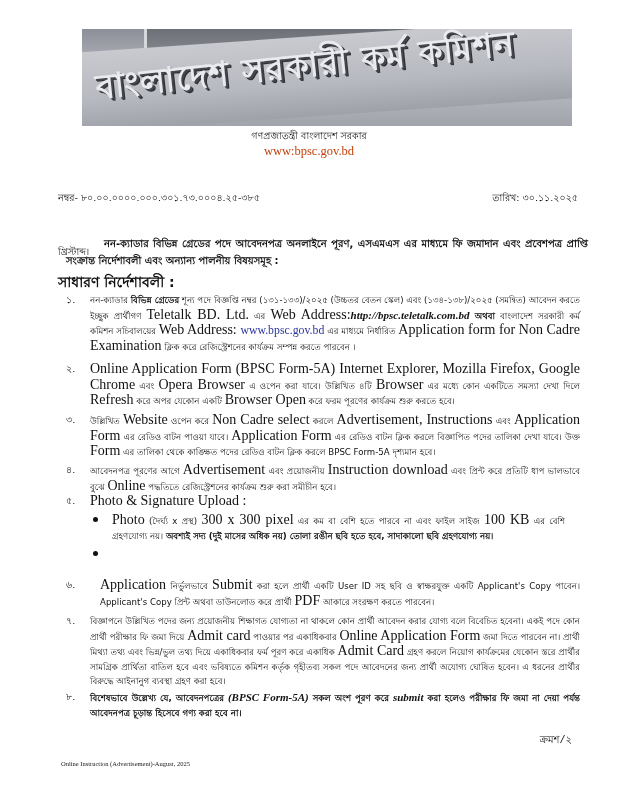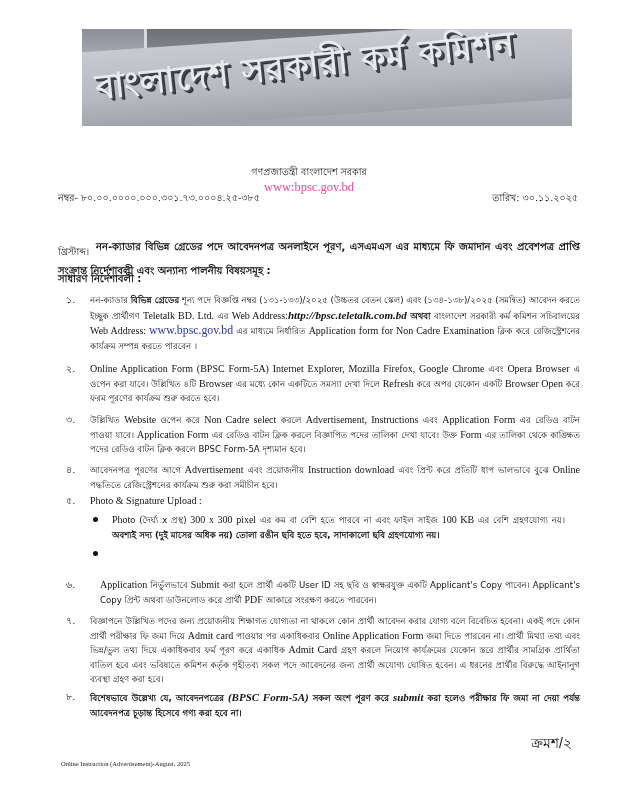--- a/index.html
+++ b/index.html
@@ -26,56 +26,56 @@
   .banner .sign {
     position: absolute; left: 14px; top: 32px; width: 470px;
     transform: rotate(-6deg); transform-origin: left center;
     font-family: "DejaVu Sans", sans-serif; font-weight: bold; font-size: 34px;
     color: #e9eaee; letter-spacing: 1px;
     text-shadow: 2px 2px 0 #44464d, 3px 3px 0 #2f3036;
     white-space: nowrap;
   }
   .header-block {
     position: absolute; left: 0; top: 128px; width: 618px; text-align: center;
-    font-family: "DejaVu Sans", sans-serif; font-size: 9.5px; line-height: 15px; margin-top: 36px;
+    font-family: "DejaVu Sans", sans-serif; font-size: 9.5px; line-height: 15px;
   }
   .header-block .url {
-    font-family: "Liberation Serif", serif; font-size: 12.5px; color: #ec4899; line-height: 17px;
+    font-family: "Liberation Serif", serif; font-size: 12.5px; color: #c2410c; line-height: 17px;
   }
   .memo-row { position: absolute; left: 58px; top: 191px; width: 520px; font-family: "DejaVu Sans", sans-serif; font-size: 9.5px; }
   .memo-row .ref { position: absolute; left: 0; top: 0; }
   .memo-row .date { position: absolute; right: 0; top: 0; }
   .memo-row .era { position: absolute; left: 0; top: 14px; margin-top: 40px; }
   .intro {
-    position: absolute; left: 58px; top: 235px; width: 522px;
-    font-family: "DejaVu Sans", sans-serif; font-weight: bold; font-size: 10px; line-height: 24px;
+    position: absolute; left: 66px; top: 235px; width: 522px;
+    font-family: "DejaVu Sans", sans-serif; font-weight: bold; font-size: 10px; line-height: 17px;
     text-indent: 38px; text-align: justify;
   }
   .section-title {
     position: absolute; left: 58px; top: 271px;
-    font-family: "DejaVu Sans", sans-serif; font-weight: bold; font-size: 10px;
+    font-family: "DejaVu Sans", sans-serif; font-weight: bold; font-size: 14px;
   }
   .item { position: absolute; left: 58px; width: 522px; font-size: 10px; line-height: 14.6px; }
   .item .num { position: absolute; left: 8px; top: 0; font-family: "DejaVu Sans", sans-serif; font-size: 9.5px; }
   .item .body {
     margin-left: 32px; text-align: justify;
     font-family: "DejaVu Sans", sans-serif; font-size: 8.6px; line-height: 14.6px;
   }
-  .en { font-family: "Liberation Serif", serif; font-size: 10px; }
+  .en { font-family: "Liberation Serif", serif; font-size: 14px; }
   .en-b { font-family: "Liberation Serif", serif; font-size: 11px; font-weight: bold; font-style: italic; }
   .b { font-weight: bold; }
   .link { color: #2a35a0; font-family: "Liberation Serif", serif; font-size: 11.8px; }
   .bullet { position: absolute; left: 43px; width: 522px; }
   .bullet .dot { position: absolute; left: 50px; top: 5px; width: 5px; height: 5px; border-radius: 50%; background: #111; }
   .bullet .body {
     margin-left: 69px; text-align: justify;
     font-family: "DejaVu Sans", sans-serif; font-size: 8.6px; line-height: 15px;
   }
   .item6 .body { margin-left: 42px; }
-  .cont { position: absolute; right: 46px; top: 732px; font-family: Liberation Sans, sans-serif; font-size: 14px; }
+  .cont { position: absolute; right: 46px; top: 732px; font-family: Liberation Mono, monospace; font-size: 10px; }
   .footer { position: absolute; left: 61px; top: 760px; font-family: "Liberation Serif", serif; font-size: 6.5px; color: #222; }
 </style>
 </head>
 <body>
 
 <div class="banner">
   <div class="window"></div>
   <div class="beam"></div>
   <div class="sign">বাংলাদেশ সরকারী কর্ম কমিশন</div>
 </div>

